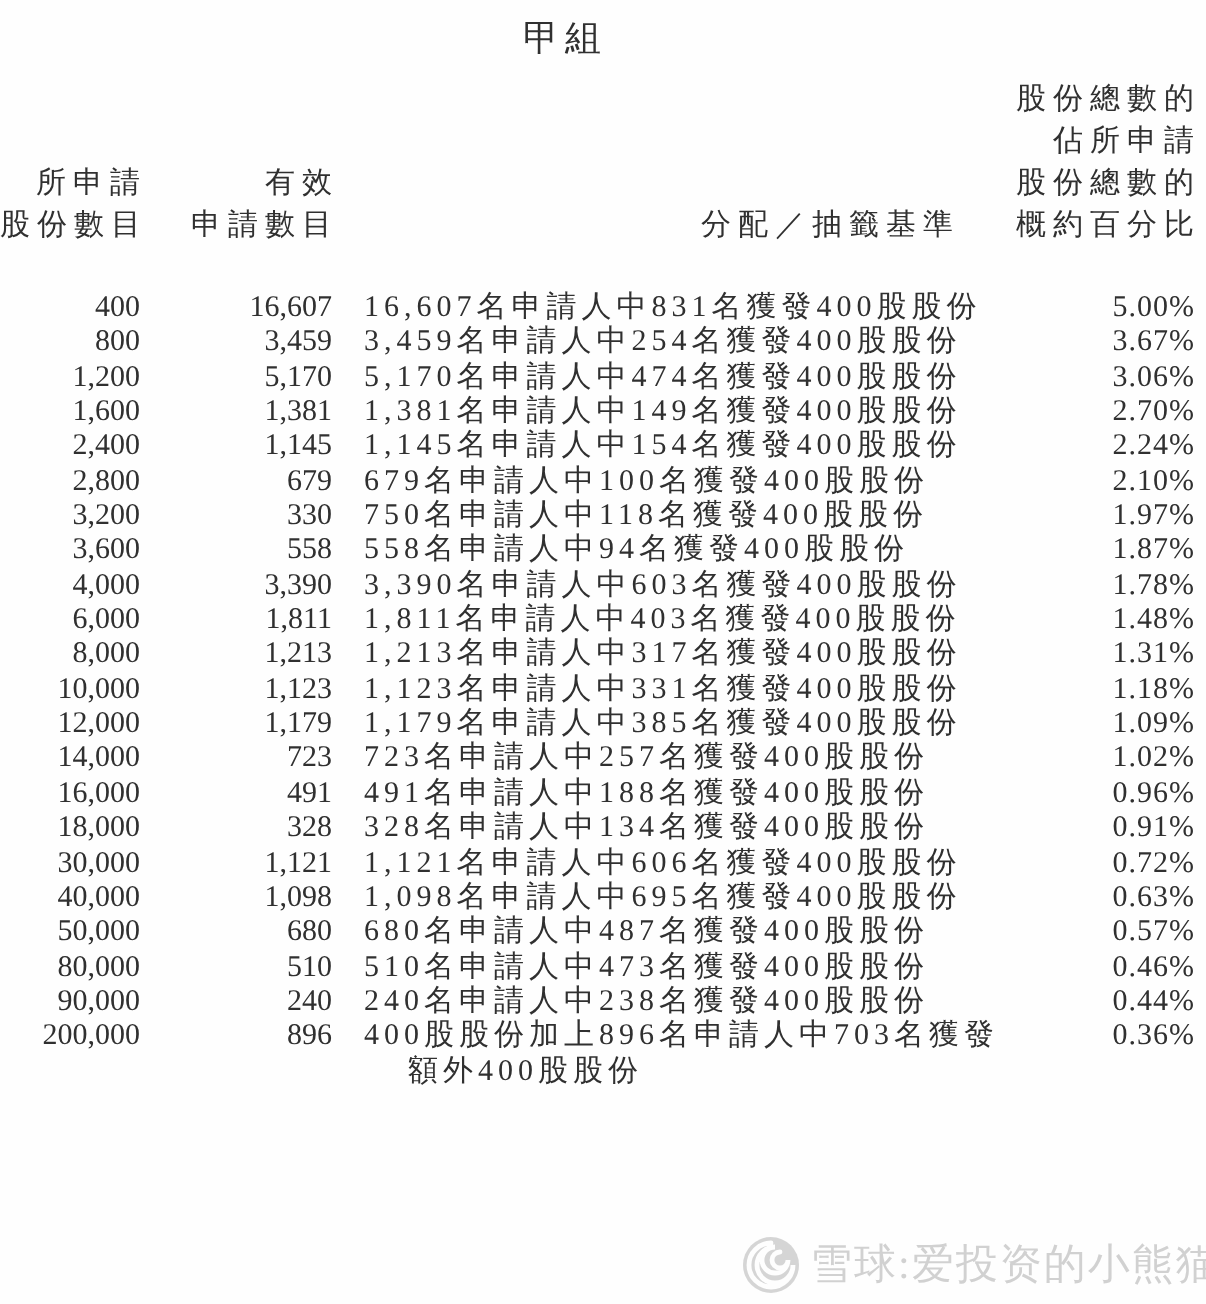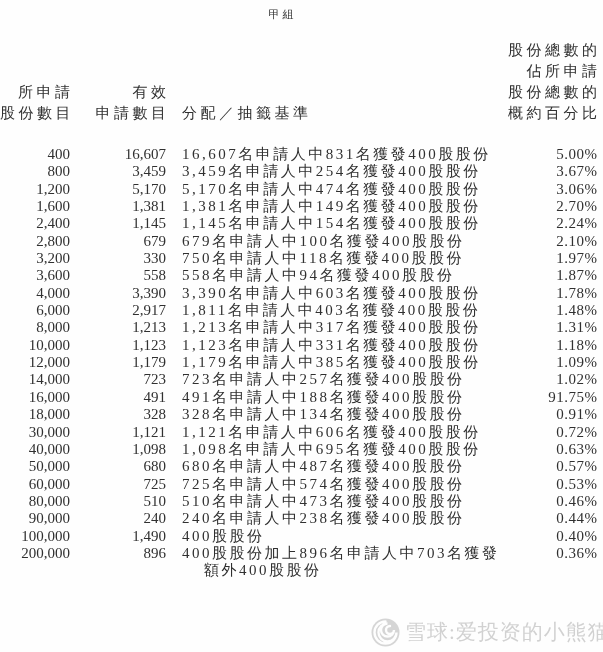--- a/index.html
+++ b/index.html
@@ -9,21 +9,21 @@
     color: #303030;
     font-family: "Liberation Serif", "DejaVu Serif", serif;
     position: relative;
     overflow: hidden;
   }
   .page-title {
     position: absolute;
     top: 7px; left: 0;
     width: 565px;
     text-align: center;
-    font-size: 11px;
+    font-size: 18px;
     letter-spacing: 3px;
     white-space: nowrap;
   }
   table.alloc {
     position: absolute;
     top: 40px; left: 0;
     width: 597px;
     border-collapse: collapse;
     table-layout: fixed;
   }
@@ -32,21 +32,21 @@
   col.c3 { width: 314px; }
   col.c4 { width: 117px; }
   th, td { padding: 0; font-weight: normal; font-size: 15px; }
   thead th {
     vertical-align: bottom;
     line-height: 21px;
     padding-bottom: 22px;
     letter-spacing: 3.5px;
   }
   thead th.num-col div { text-align: right; margin-right: -3.5px; white-space: nowrap; }
-  thead th.basis-col { text-align: left; padding-left: 16px; }
+  thead th.basis-col { text-align: right; padding-left: 16px; }
   thead th.basis-col div { white-space: nowrap; }
   tbody td {
     vertical-align: top;
     line-height: 17.35px;
     white-space: nowrap;
   }
   td.num { text-align: right; font-variant-numeric: tabular-nums; }
   td.basis { text-align: left; padding-left: 16px; letter-spacing: 2.5px; }
   td.pct { text-align: right; letter-spacing: 0.5px; }
   td.pct > div { margin-right: -0.5px; }
@@ -196,21 +196,21 @@
         <td class="basis">
           <div>3,390名申請人中603名獲發400股股份</div>
 
         </td>
         <td class="pct">
           <div>1.78%</div>
         </td>
       </tr>
       <tr>
         <td class="num">6,000</td>
-        <td class="num">2,917</td>
+        <td class="num">1,811</td>
         <td class="basis">
           <div>1,811名申請人中403名獲發400股股份</div>
 
         </td>
         <td class="pct">
           <div>1.48%</div>
         </td>
       </tr>
       <tr>
         <td class="num">8,000</td>
@@ -257,21 +257,21 @@
         </td>
       </tr>
       <tr>
         <td class="num">16,000</td>
         <td class="num">491</td>
         <td class="basis">
           <div>491名申請人中188名獲發400股股份</div>
 
         </td>
         <td class="pct">
-          <div>91.75%</div>
+          <div>0.96%</div>
         </td>
       </tr>
       <tr>
         <td class="num">18,000</td>
         <td class="num">328</td>
         <td class="basis">
           <div>328名申請人中134名獲發400股股份</div>
 
         </td>
         <td class="pct">
@@ -305,61 +305,39 @@
         <td class="num">680</td>
         <td class="basis">
           <div>680名申請人中487名獲發400股股份</div>
 
         </td>
         <td class="pct">
           <div>0.57%</div>
         </td>
       </tr>
       <tr>
-        <td class="num">60,000</td>
-        <td class="num">725</td>
-        <td class="basis">
-          <div>725名申請人中574名獲發400股股份</div>
-
-        </td>
-        <td class="pct">
-          <div>0.53%</div>
-        </td>
-      </tr>
-      <tr>
         <td class="num">80,000</td>
         <td class="num">510</td>
         <td class="basis">
           <div>510名申請人中473名獲發400股股份</div>
 
         </td>
         <td class="pct">
           <div>0.46%</div>
         </td>
       </tr>
       <tr>
         <td class="num">90,000</td>
         <td class="num">240</td>
         <td class="basis">
           <div>240名申請人中238名獲發400股股份</div>
 
         </td>
         <td class="pct">
           <div>0.44%</div>
-        </td>
-      </tr>
-      <tr>
-        <td class="num">100,000</td>
-        <td class="num">1,490</td>
-        <td class="basis">
-          <div>400股股份</div>
-
-        </td>
-        <td class="pct">
-          <div>0.40%</div>
         </td>
       </tr>
       <tr>
         <td class="num">200,000</td>
         <td class="num">896</td>
         <td class="basis">
           <div>400股股份加上896名申請人中703名獲發</div>
           <div class="basis-extra">額外400股股份</div>
         </td>
         <td class="pct">

